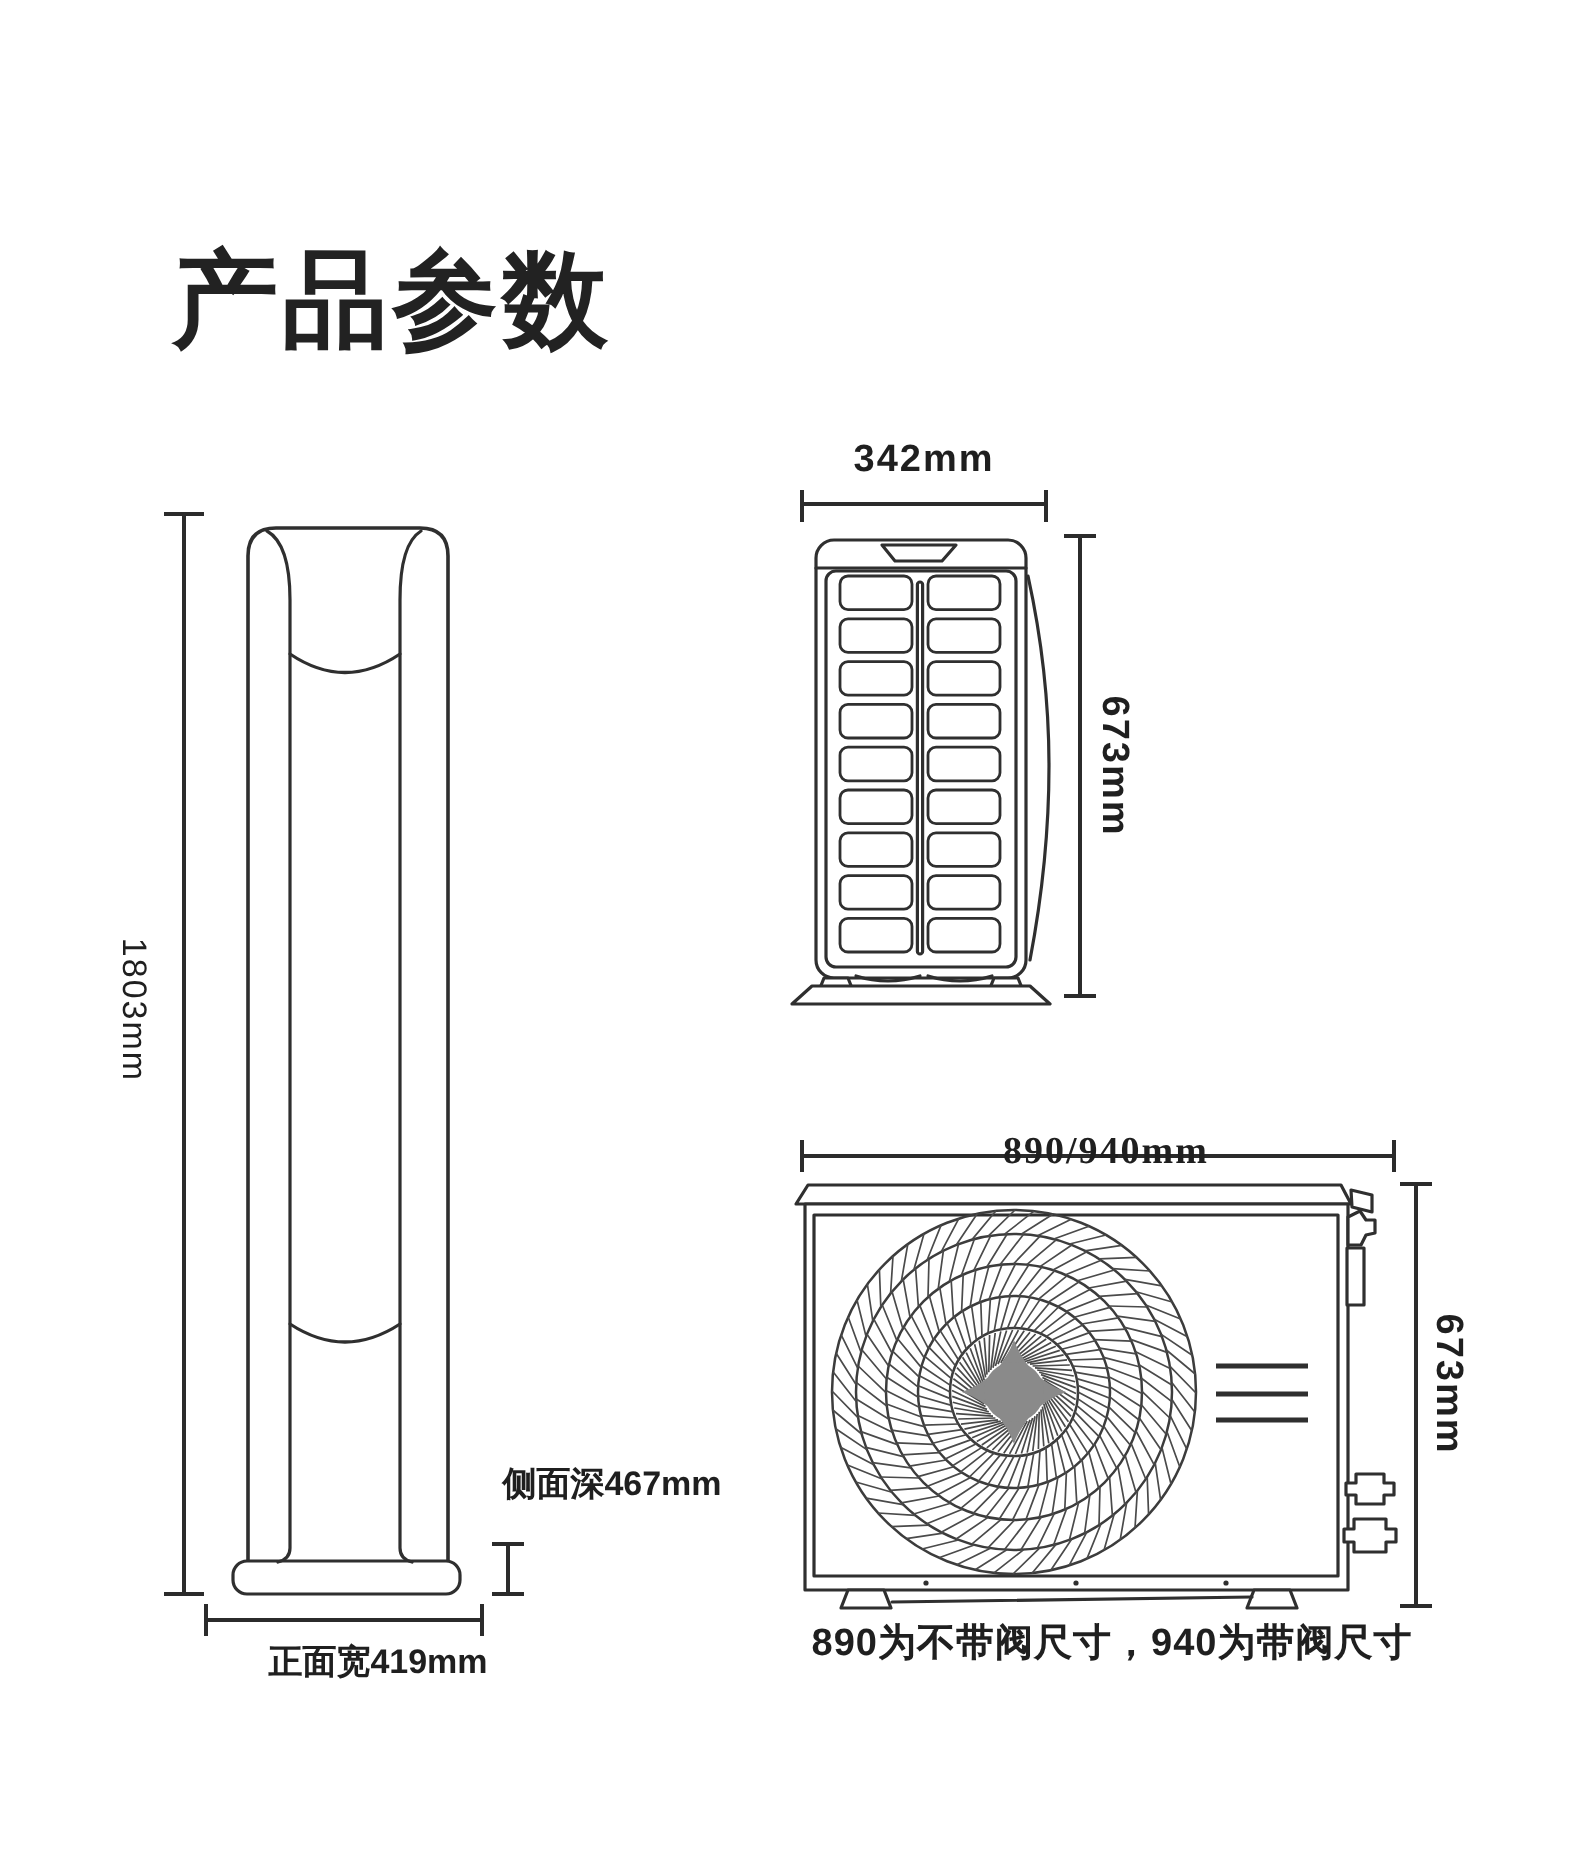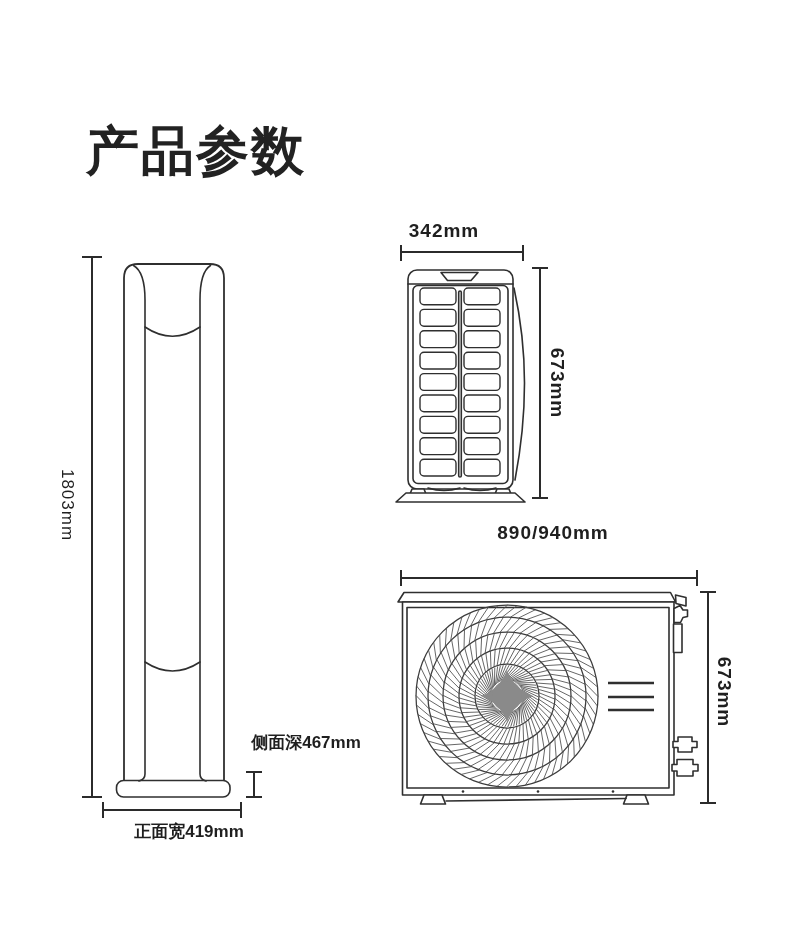--- a/index.html
+++ b/index.html
@@ -137,19 +137,20 @@
       <path class="dim" d="M532,268 H548 M540,268 V498 M532,498 H548"></path>
       <path class="dim" d="M401,570 V586 M401,578 H697 M697,570 V586"></path>
       <path class="dim" d="M700,592 H716 M708,592 V803 M700,803 H716"></path>
     </g>
   </svg>
 
   <div class="label rot fs17" style="left:67px;top:505px;letter-spacing:1px;font-weight:500;">1803mm</div>
   <div class="label fs17" style="left:189px;top:831px;">正面宽419mm</div>
   <div class="label fs17" style="left:306px;top:742px;">侧面深467mm</div>
 
-  <div class="label fs19" style="left:444px;top:230px;text-align:right;">342mm</div>
+  <div class="label fs19" style="left:462px;top:230px;text-align:right;">342mm</div>
   <div class="label rot fs19" style="left:557px;top:383px;">673mm</div>
 
-  <div class="label fs19" style="left:553px;top:532px;">890/940mm</div>
+  <div class="label fs19" style="left:553px;top:576px;font-family:Liberation Serif, serif;">890/940mm</div>
   <div class="label rot fs19" style="left:724px;top:692px;">673mm</div>
+  <div class="label note" style="left:556px;top:822px;">890为不带阀尺寸，940为带阀尺寸</div>
 
 </div>
 
 </body></html>

